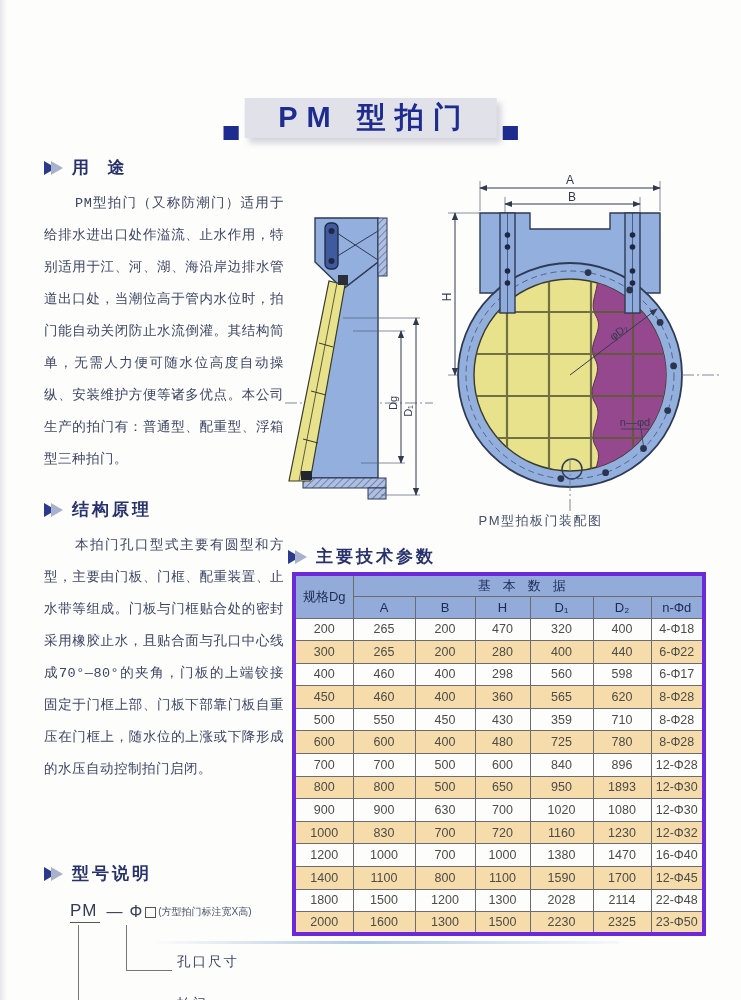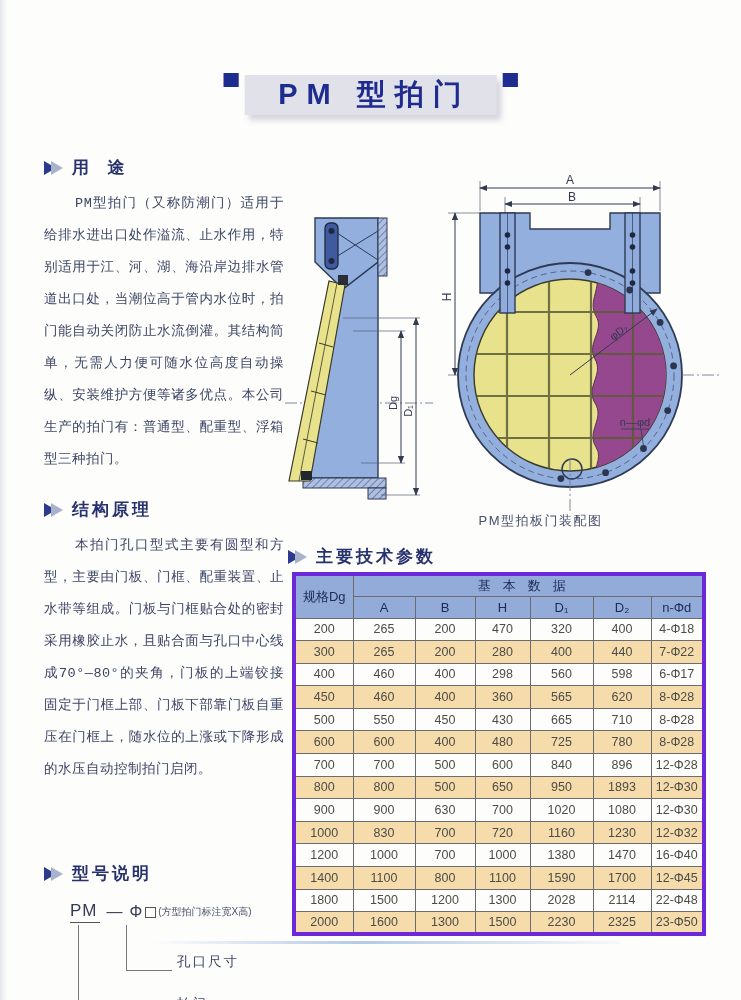--- a/index.html
+++ b/index.html
@@ -14,22 +14,22 @@
     position:absolute; left:0; top:0; width:7px; height:100%;
     background:linear-gradient(to right, rgba(140,150,170,.22), rgba(140,150,170,0));
   }
   .scan-smudge {
     position:absolute; left:150px; top:941px; width:470px; height:3px;
     background:linear-gradient(to right, rgba(110,160,210,0), rgba(90,140,200,.45) 45%, rgba(110,160,210,.05));
     border-radius:2px;
   }
   
   .title-wrap {
-    position:absolute; top:73px; left:50%; transform:translateX(-50%);
-    display:flex; align-items:flex-start; height:56px;
+    position:absolute; top:84px; left:50%; transform:translateX(-50%);
+    display:flex; align-items:flex-end; height:56px;
   }
   .bracket { width:15px; border:7px solid #1e2b8f; }
   .bracket.l { border-right:none; }
   .bracket.r { border-left:none; }
   .title-band {
     background:#e1e1ea; box-shadow:4px 5px 6px rgba(160,160,180,.45);
     display:flex; align-items:center; padding:0 26px 0 34px;
     margin:2px 6px;
   }
   .title-text {
@@ -322,21 +322,21 @@
             <td>400</td>
             <td>4-Φ18</td>
           </tr>
           <tr class="alt">
             <td>300</td>
             <td>265</td>
             <td>200</td>
             <td>280</td>
             <td>400</td>
             <td>440</td>
-            <td>7-Φ22</td>
+            <td>6-Φ22</td>
           </tr>
           <tr>
             <td>400</td>
             <td>460</td>
             <td>400</td>
             <td>298</td>
             <td>560</td>
             <td>598</td>
             <td>6-Φ17</td>
           </tr>
@@ -347,21 +347,21 @@
             <td>360</td>
             <td>565</td>
             <td>620</td>
             <td>8-Φ28</td>
           </tr>
           <tr>
             <td>500</td>
             <td>550</td>
             <td>450</td>
             <td>430</td>
-            <td>665</td>
+            <td>359</td>
             <td>710</td>
             <td>8-Φ28</td>
           </tr>
           <tr class="alt">
             <td>600</td>
             <td>600</td>
             <td>400</td>
             <td>480</td>
             <td>725</td>
             <td>780</td>

